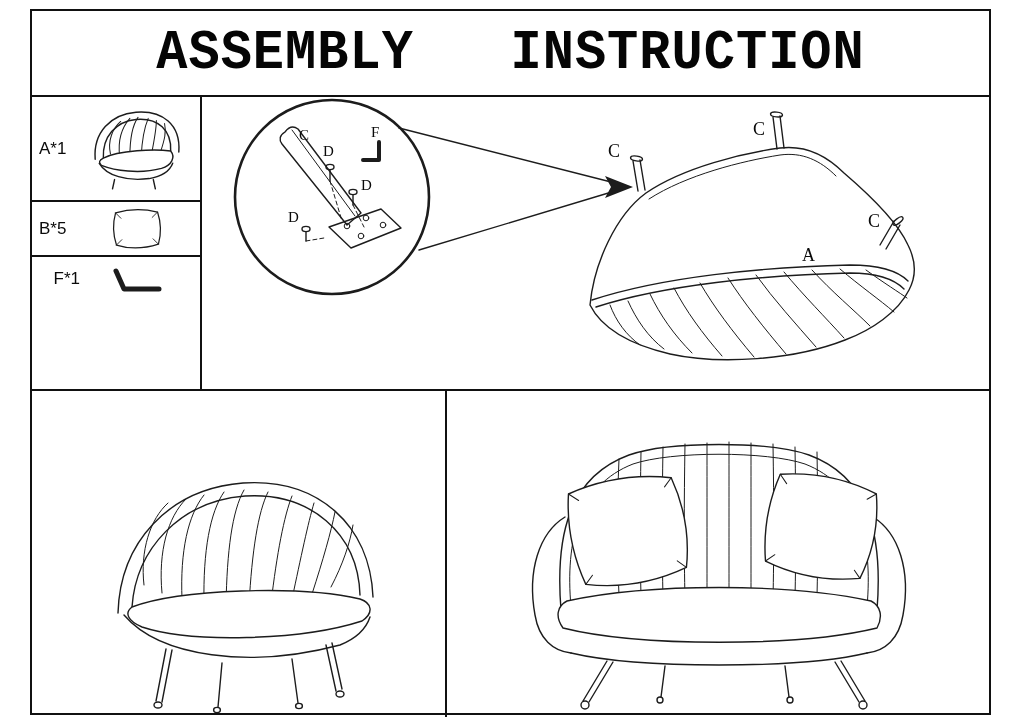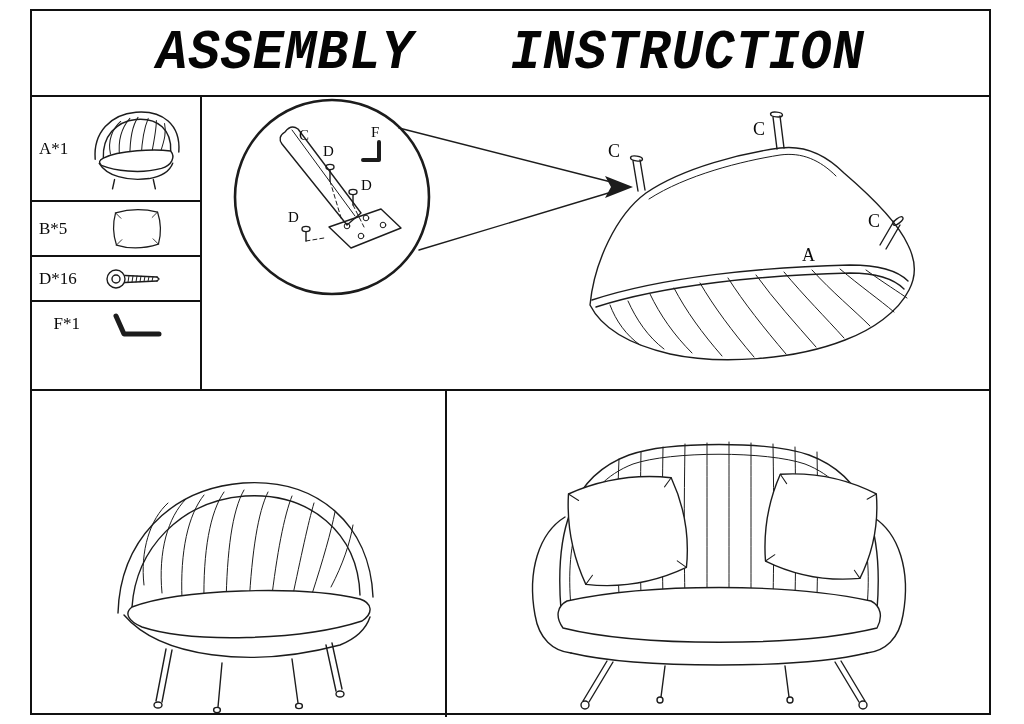--- a/index.html
+++ b/index.html
@@ -3,33 +3,33 @@
 <meta charset="utf-8">
 <style>
   * { margin:0; padding:0; box-sizing:border-box; }
   html,body { width:1024px; height:724px; background:#ffffff; }
   body { position:relative; font-family:"Liberation Serif", serif; color:#111; }
 
   .page { position:absolute; left:30px; top:9px; width:961px; height:706px;
           border:2.5px solid #111; background:#fff; }
 
   .header { position:absolute; left:0; top:0; width:100%; height:86px;
-            border-bottom:2.5px solid #111; display:flex; align-items:center; justify-content:center;font-style:italic; }
+            border-bottom:2.5px solid #111; display:flex; align-items:center; justify-content:center; }
   .title { font-family:"Liberation Mono", monospace; font-weight:700; font-size:52px;
            letter-spacing:1px; white-space:pre; color:#050505; transform:scaleY(1.08); }
 
   .top-section { position:absolute; left:0; top:86px; width:100%; height:294px;
                  border-bottom:2.5px solid #111; }
 
   .parts-col { position:absolute; left:0; top:0; width:170px; height:100%;
                border-right:2px solid #111; }
   .part-row { position:relative; width:100%; border-bottom:2px solid #111;
               display:flex; align-items:center; }
   .part-row.last { border-bottom:none;text-align:right; }
-  .part-label { font-family:Liberation Serif, serif; font-size:17px; padding-left:7px;
+  .part-label { font-family:Liberation Sans, sans-serif; font-size:17px; padding-left:7px;
                 min-width:48px; color:#0a0a0a; }
   .part-icon { flex:1; display:flex; align-items:center; justify-content:center; padding-right:6px; }
 
   .detail-area { position:absolute; left:170px; top:0; right:0; height:100%; }
   .detail-area svg, .panel svg { display:block; }
 
   .callout { position:absolute; font-family:"Liberation Serif", serif; color:#0a0a0a; }
   .callout.small { font-size:15px; }
   .callout.big { font-size:18px; }
 
@@ -81,32 +81,20 @@
         <span class="part-label">B*5</span>
         <span class="part-icon">
           <svg width="64" height="50" viewBox="0 0 64 56">
             <path class="ln" d="M8,10 Q31,3 55,9 Q61,27 56,45 Q31,53 9,46 Q3,28 8,10 Z"></path>
             <path class="ln-thin" d="M8,10 L14,16 M55,9 L49,15 M56,45 L50,39 M9,46 L15,40"></path>
           </svg>
         </span>
       </div>
 
 
-      <div class="part-row" style="height:45px">
-        <span class="part-label">D*16</span>
-        <span class="part-icon">
-          <svg width="64" height="28" viewBox="0 0 64 28">
-            <circle class="ln" cx="11" cy="14" r="9"></circle>
-            <circle class="ln" cx="11" cy="14" r="4"></circle>
-            <path class="ln" d="M20,10.5 L52,12 M20,17.5 L52,16"></path>
-            <path class="ln-thin" d="M24,10.8 L23,17.2 M28,10.9 L27,17.1 M32,11 L31,17 M36,11.2 L35,16.8 M40,11.4 L39,16.6 M44,11.6 L43,16.4 M48,11.8 L47,16.2"></path>
-            <path class="ln" d="M52,12 L54,14 L52,16"></path>
-          </svg>
-        </span>
-      </div>
 
       <div class="part-row last" style="height:44px">
         <span class="part-label">F*1</span>
         <span class="part-icon">
           <svg width="60" height="34" viewBox="0 0 60 34">
             <path d="M9,9 L17,27 L52,27" fill="none" stroke="#1c1c1c" stroke-width="5"></path>
           </svg>
         </span>
       </div>
     </div>

